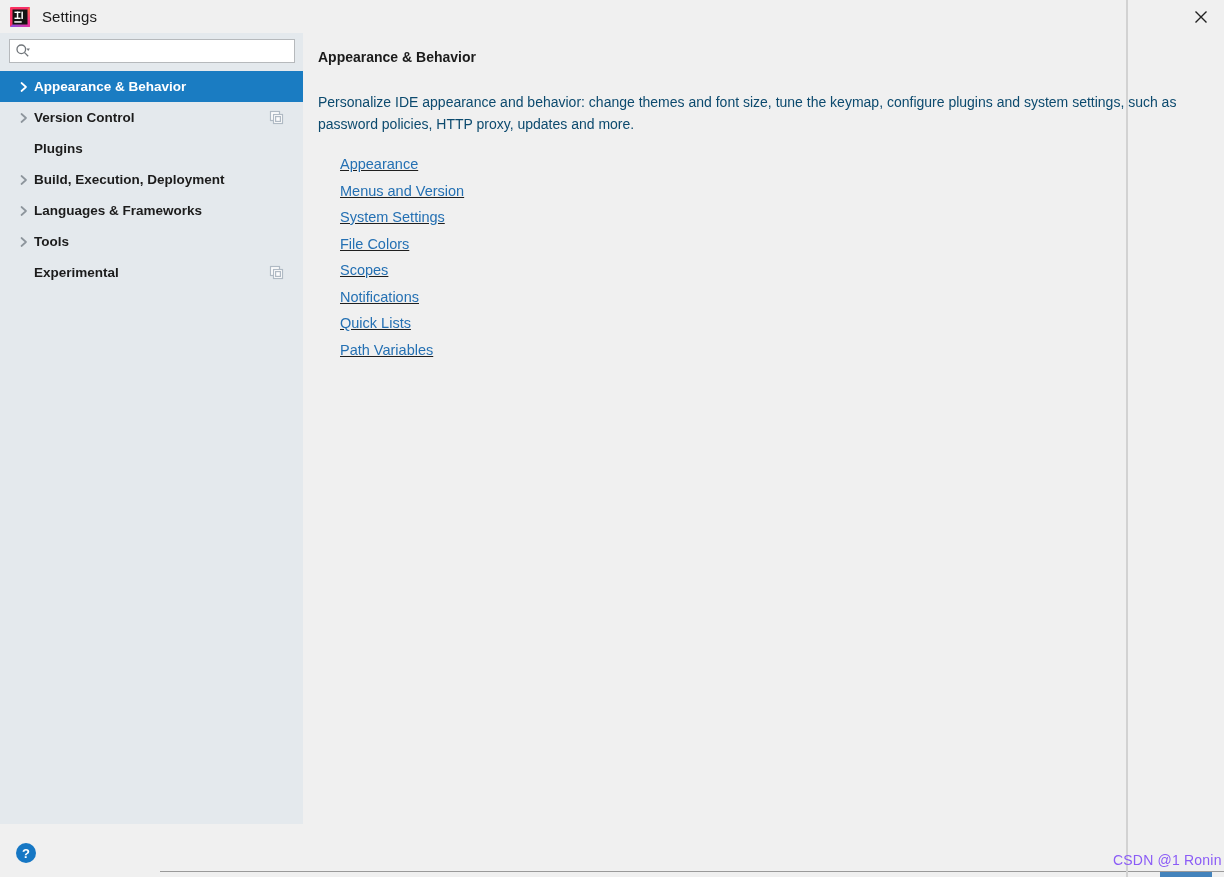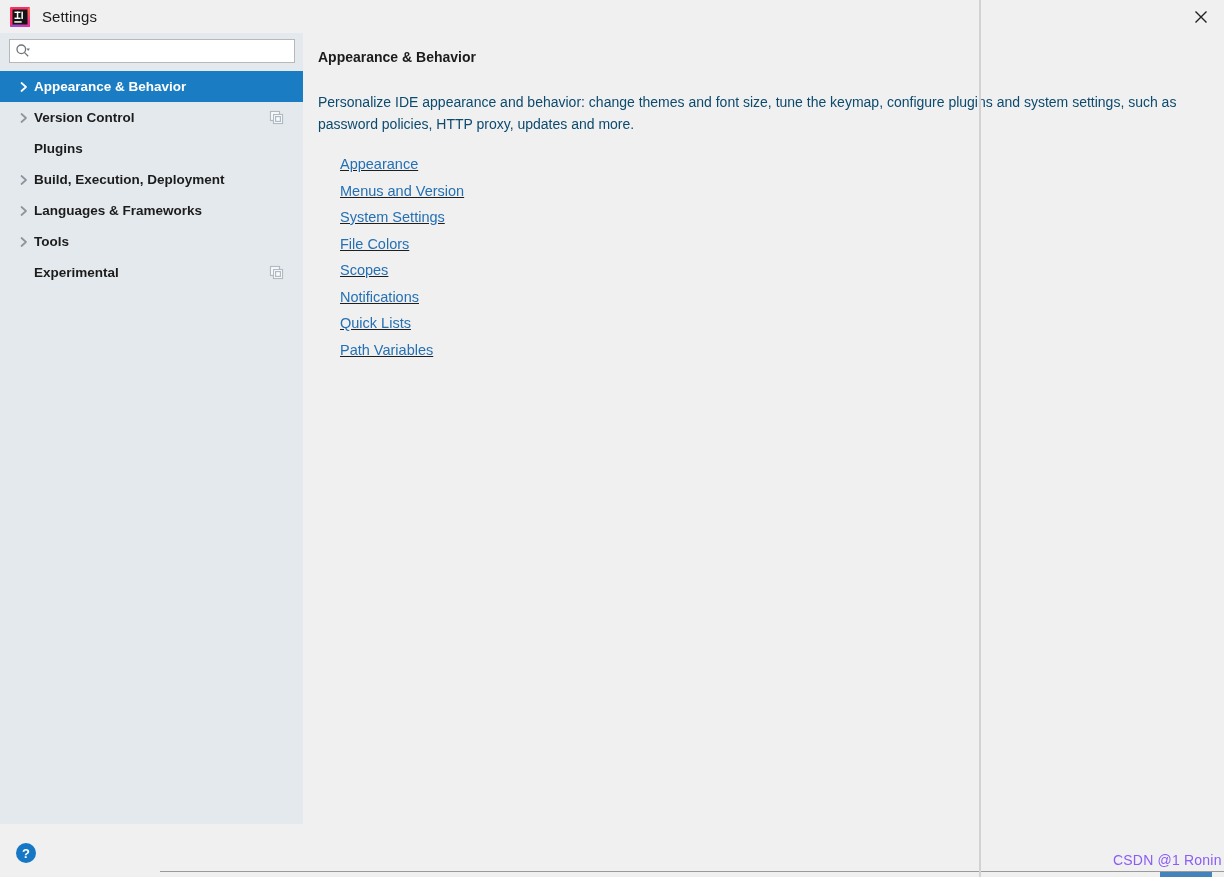--- a/index.html
+++ b/index.html
@@ -14,21 +14,21 @@
     background: #f0f0f0;
     font-family: "Liberation Sans", sans-serif;
     font-size: 13px;
     color: #1f1f1f;
     -webkit-font-smoothing: antialiased;
   }
 
   
   #window {
     position: relative;
-    width: 981px;
+    width: 1128px;
     height: 877px;
     background: #f0f0f0;
     box-sizing: border-box;
   }
 
   
   #titlebar {
     position: absolute;
     left: 0; top: 0;
     width: 1224px;

